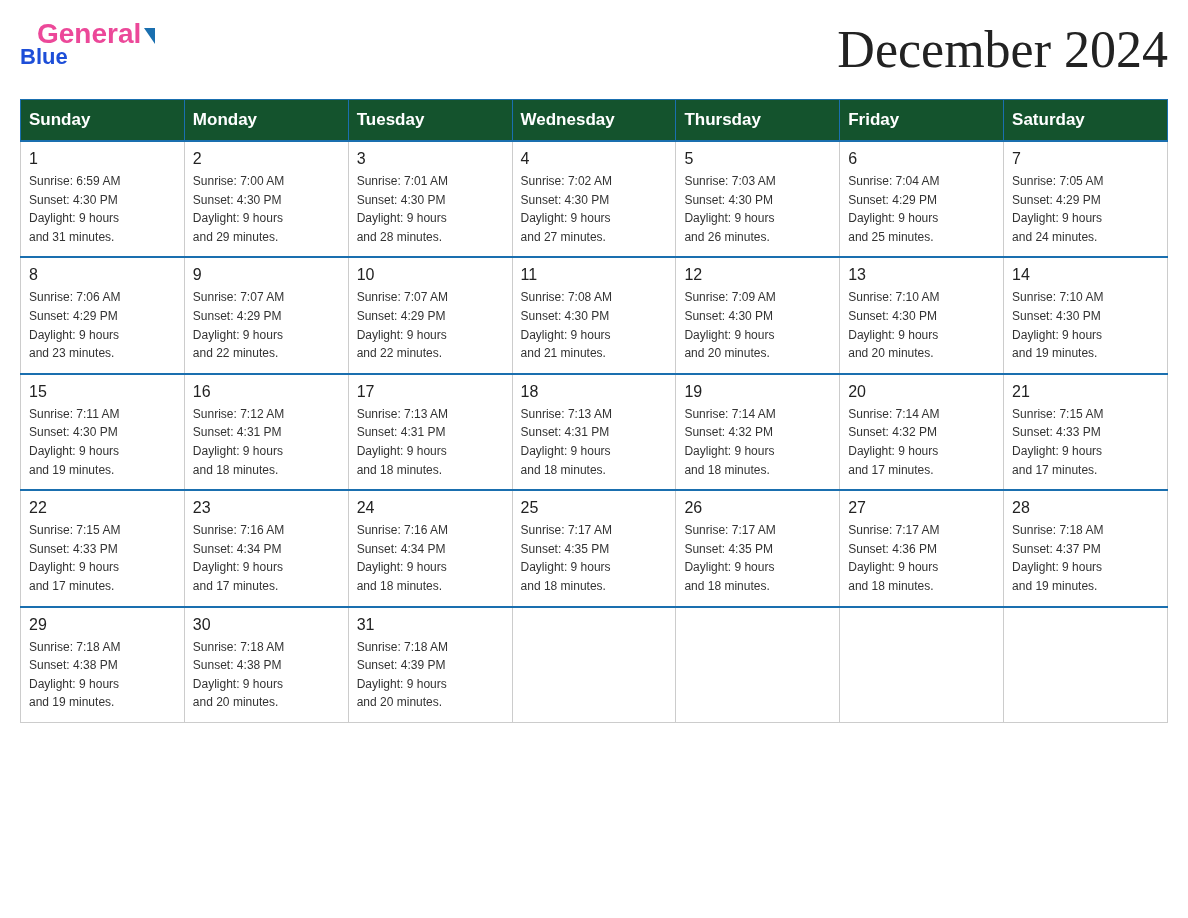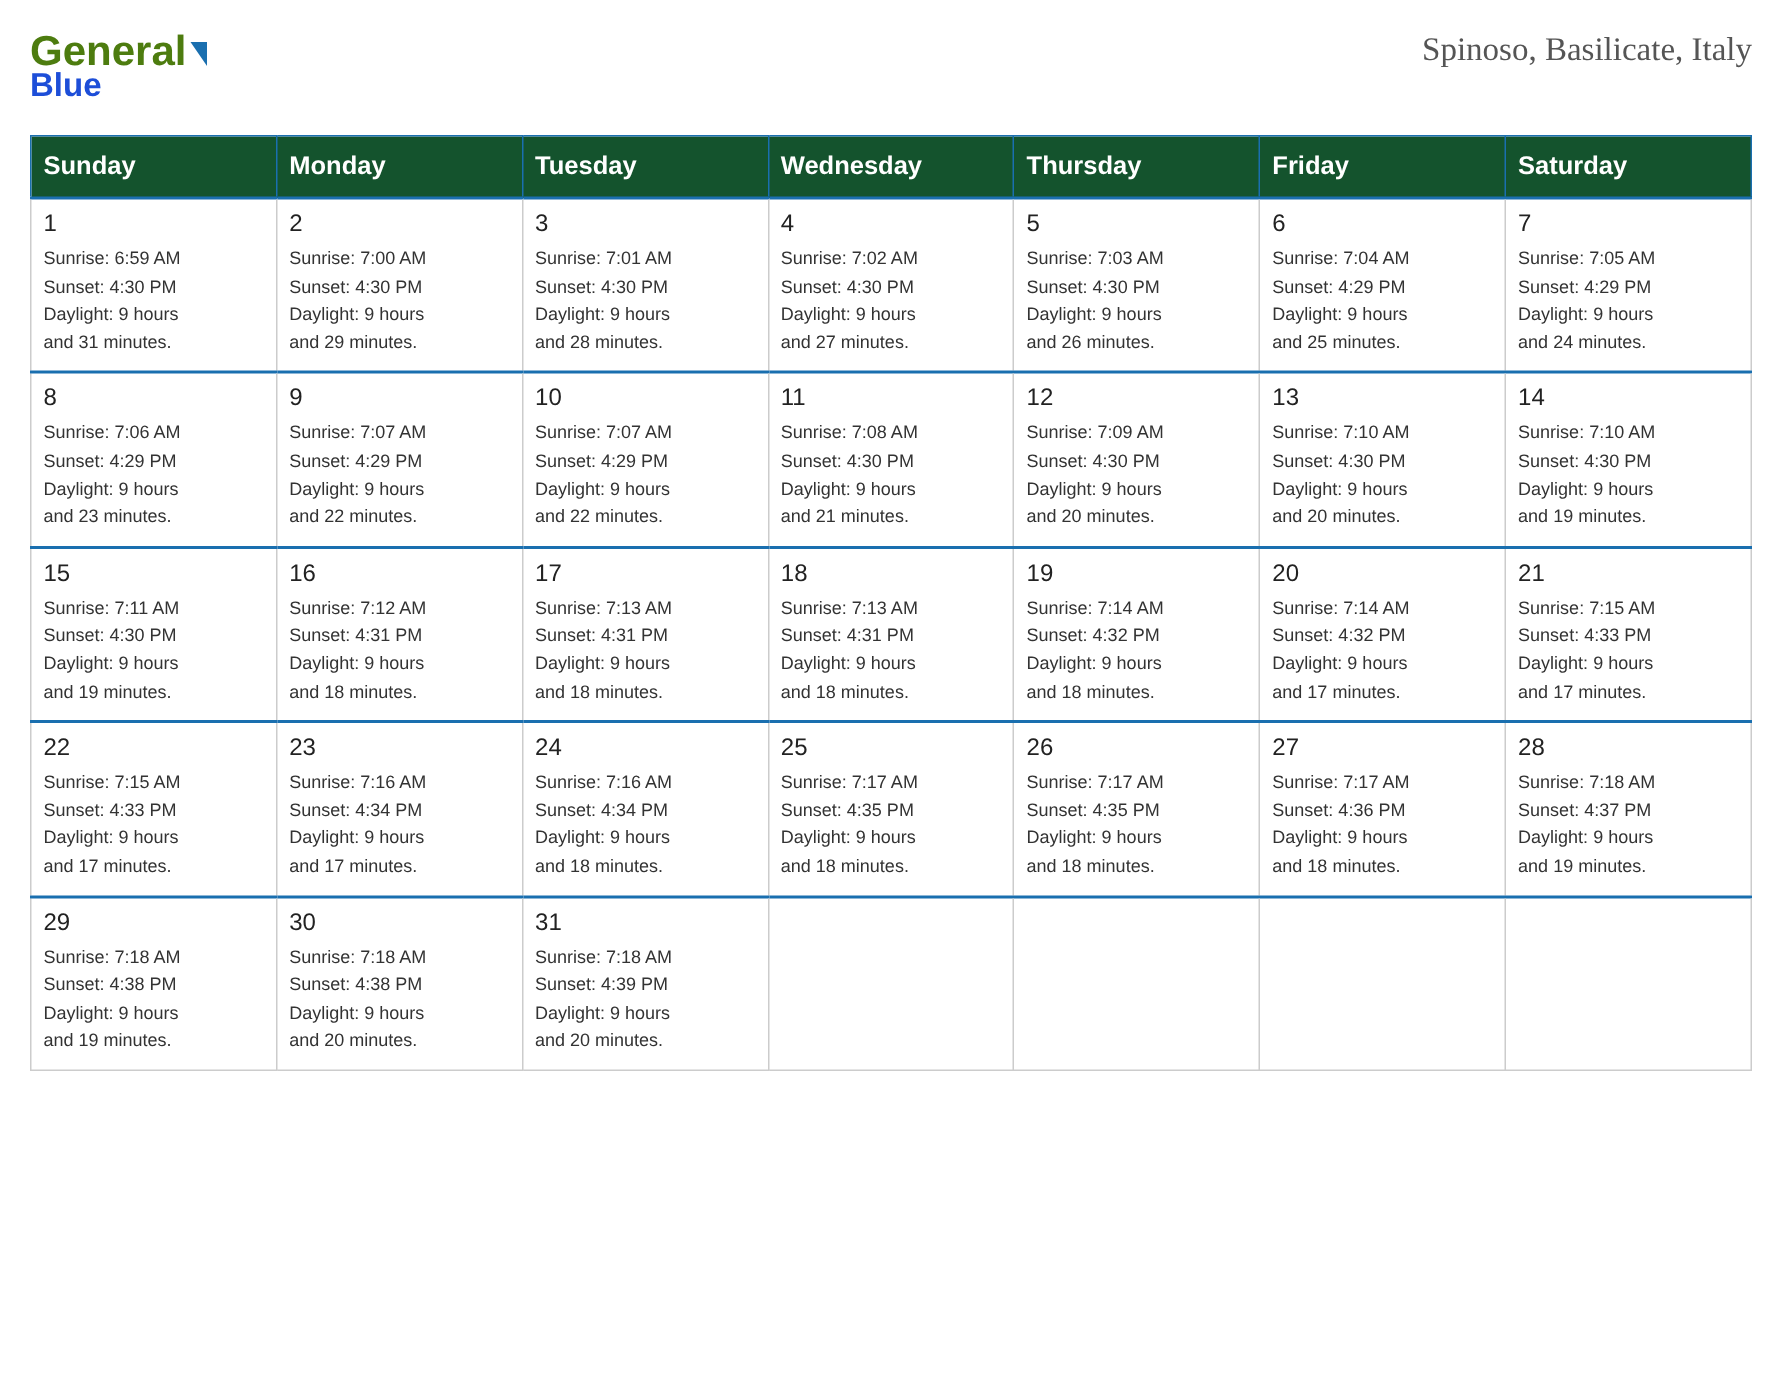--- a/index.html
+++ b/index.html
@@ -17,22 +17,23 @@
       margin-bottom: 20px;
     }
     .logo {
       display: flex;
       flex-direction: column;
       align-items: flex-start;
     }
     .logo-text {
       font-size: 28px;
       font-weight: bold;
-      color: #4d7c0f;
+      color: #ec4899;
       line-height: 1;
+      margin-left: 17px;
     }
     .logo-sub {
       font-size: 22px;
       color: #1d4ed8;
       font-weight: bold;
       margin-top: -4px;
     }
     .title-block {
       text-align: right;
     }
@@ -92,21 +93,21 @@
 <body>
 
 <div class="header">
   <div class="logo">
     <div class="logo-text">
       General<span style="display:inline-block;width:0;height:0;border-left:11px solid transparent;border-top:16px solid #1a6faf;margin-left:3px;vertical-align:middle;"></span>
     </div>
     <div class="logo-sub">Blue</div>
   </div>
   <div class="title-block">
-    <div class="location">Spinoso, Basilicate, Italy</div>
+    <div class="month-title">December 2024</div>
   </div>
 </div>
 
 <table class="calendar">
   <thead>
     <tr>
       <th>Sunday</th>
       <th>Monday</th>
       <th>Tuesday</th>
       <th>Wednesday</th>

